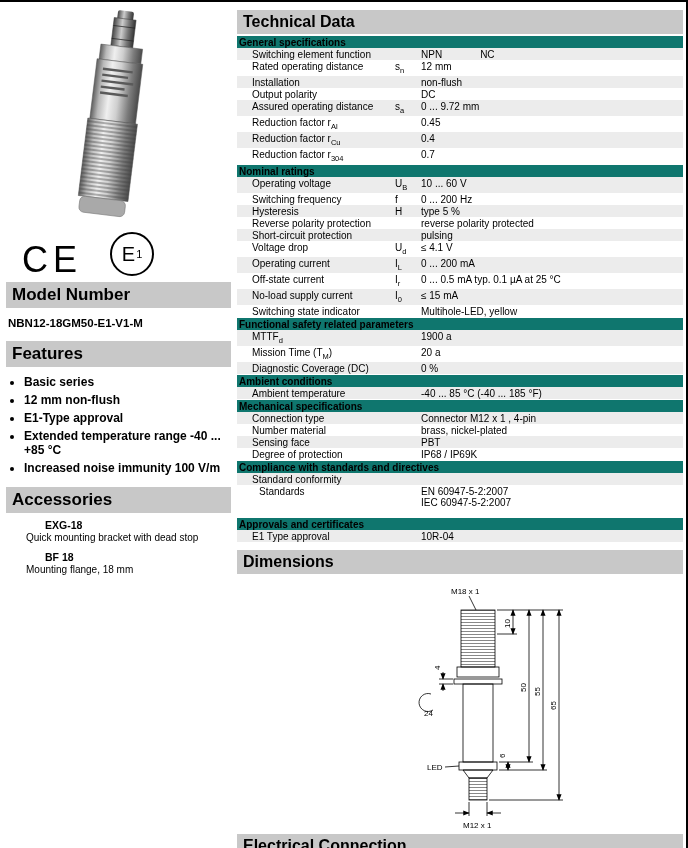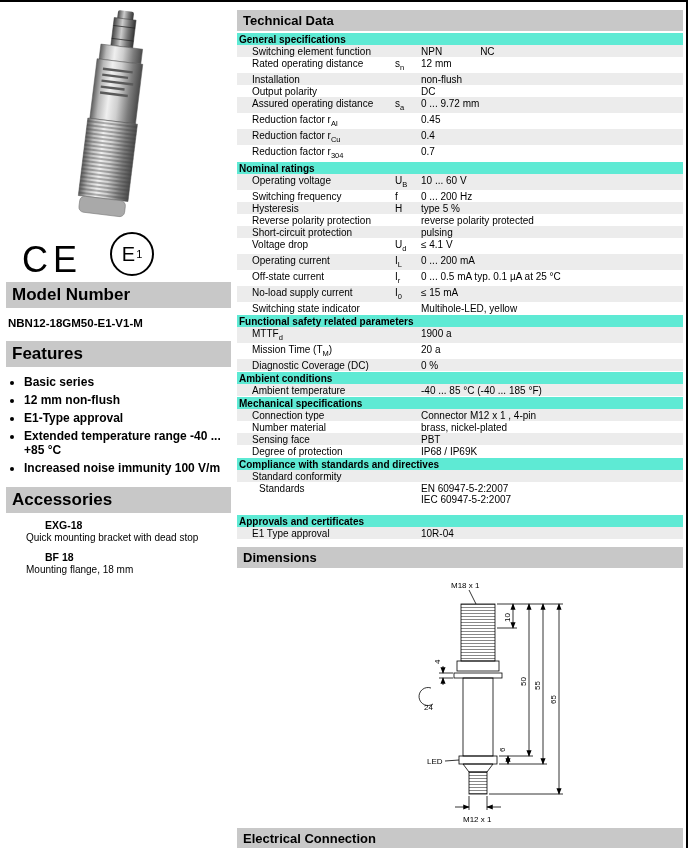--- a/index.html
+++ b/index.html
@@ -1,36 +1,36 @@
 <!DOCTYPE html>
 <html><head>
 <meta charset="utf-8">
 <style>
   html,body{margin:0;padding:0;background:#fff;}
   body{width:688px;height:848px;font-family:"Liberation Sans",sans-serif;color:#000;}
   #page{position:relative;width:688px;height:848px;background:#fff;border-top:2px solid #000;border-right:2px solid #000;box-sizing:border-box;overflow:hidden;}
   #left{position:absolute;left:6px;top:4px;width:225px;}
   #right{position:absolute;left:237px;top:6px;width:446px;}
   .hbar{background:#c8c8c8;font-weight:bold;font-size:17px;padding:3px 6px;margin-top:2px;}
-  .hbar.big{font-size:13px;}
+  .hbar.big{font-size:16px;}
   .photo{height:222px;}
   .marks{display:flex;align-items:center;gap:28px;height:52px;padding-left:16px;}
   .ce{font-size:36px;letter-spacing:5px;font-weight:400;margin-top:12px;}
   .e1{width:44px;height:44px;border:2px solid #000;border-radius:50%;display:flex;align-items:center;justify-content:center;font-size:20px;box-sizing:border-box;}
   .e1 sub{font-size:11px;margin-left:1px;}
   .model{font-weight:bold;font-size:11.5px;padding:9px 2px 10px;}
   #features{margin:8px 0 12px;padding-left:18px;}
   #features li{font-weight:bold;font-size:12px;margin-bottom:4px;}
   #accessories{padding:6px 2px;}
   .acc-name{font-weight:bold;font-size:10.5px;padding-left:37px;}
   .acc-desc{font-size:10px;margin:1px 18px 8px;}
   #tech-table{margin-top:2px;}
   .trow{display:flex;font-size:10px;line-height:11px;min-height:11px;padding:.5px 0;}
   .trow.shade{background:#ececec;}
-  .trow.thead{font-weight:bold;margin-top:1px;background:#5eead4;}
+  .trow.thead{font-weight:bold;margin-top:1px;background:#0f766e;}
   .thead .tlabel{padding-left:2px;flex:1;}
   .tlabel{flex:0 0 158px;padding-left:15px;box-sizing:border-box;}
   .tlabel.ind2{padding-left:22px;}
   .tsym{flex:0 0 26px;}
   .tval{flex:1;}
   .valb{margin-left:38px;}
   .tgap{height:9px;}
   sub{font-size:7.5px;}
   .drawing{height:252px;}
   .drawing svg{margin-left:156px;margin-top:8px;}

